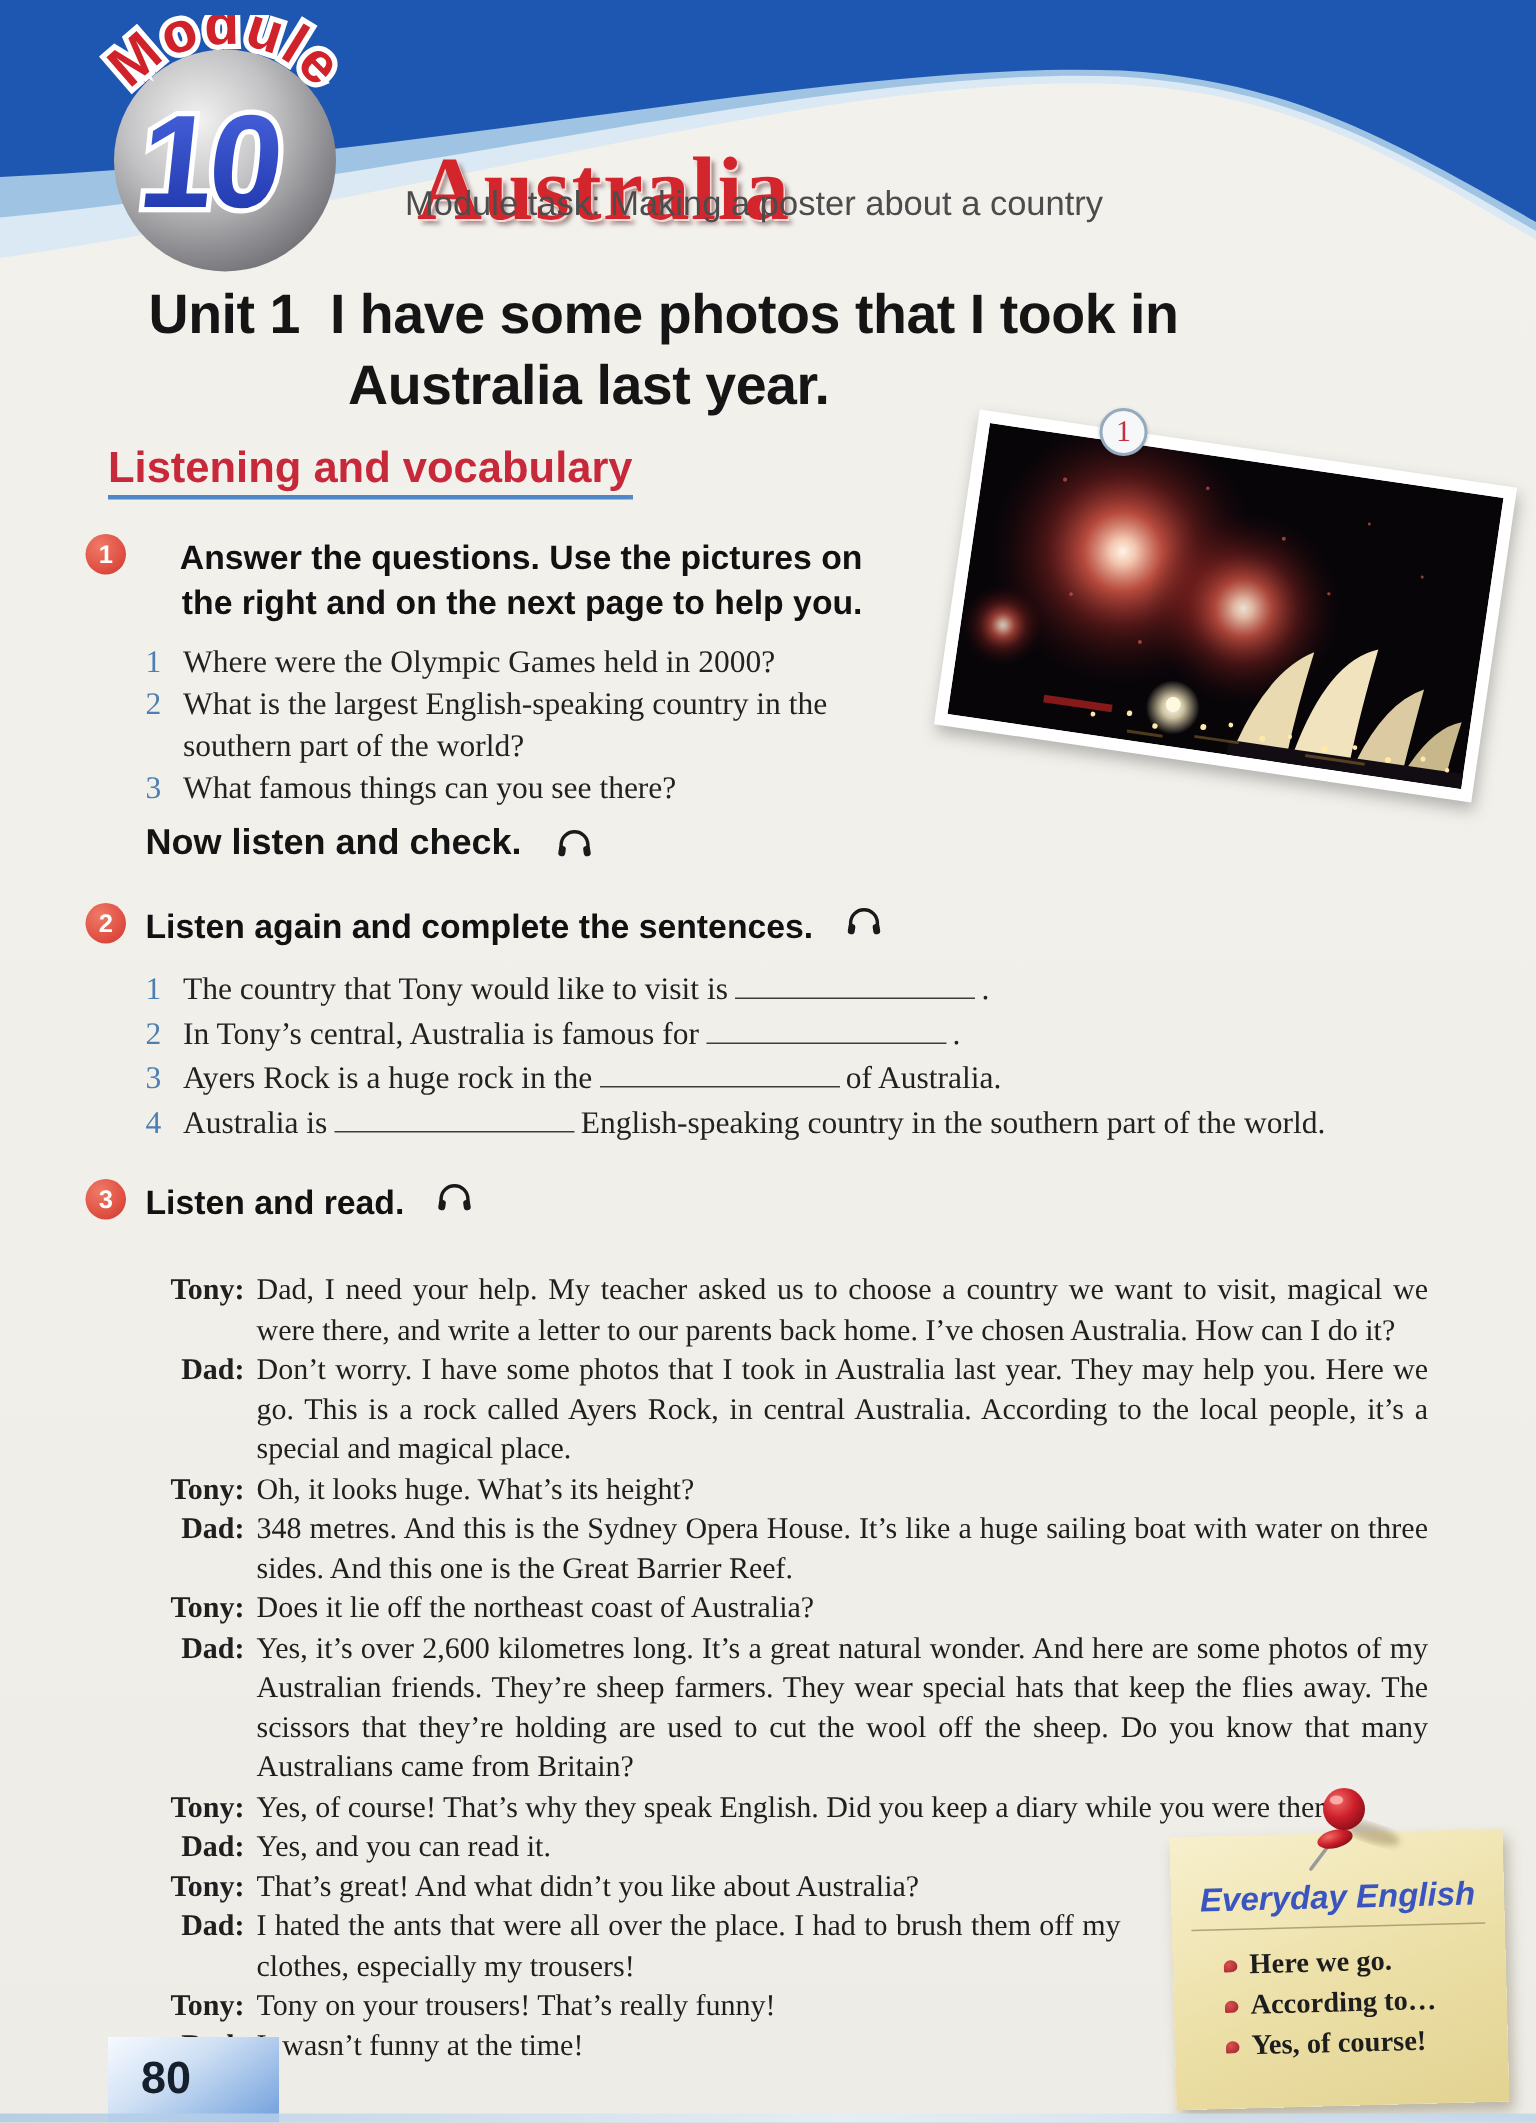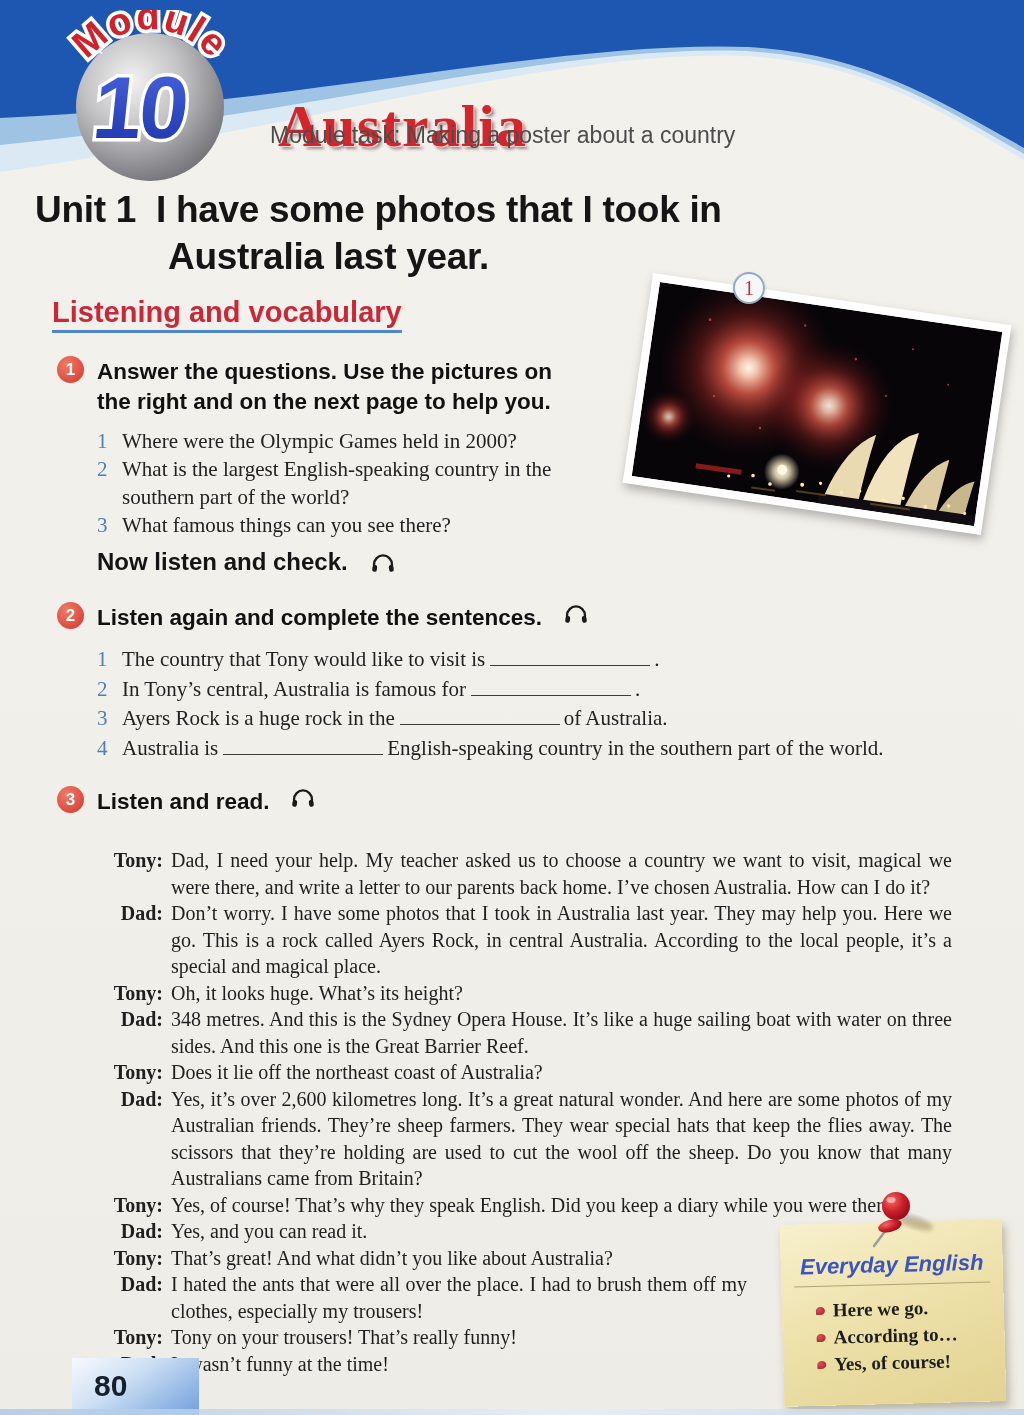--- a/index.html
+++ b/index.html
@@ -16,35 +16,35 @@
   .hdr-title {
     position:absolute; left:278px; top:64px;
     font-family:Liberation Serif, serif; font-weight:bold;
     font-size:60px; letter-spacing:1px; color:#d3262c;
     text-shadow:1px 1px 0 #ffd9d9, 3px 3px 3px rgba(80,40,40,.5);
     margin-top:28px;
   }
   .hdr-task { position:absolute; left:270px; top:122px; font-size:23px; color:#4c4c4c; }
   
   .content { position:relative; padding:186px 36px 0 0; }
-  .unit { margin-left:35px; font-weight:bold; font-size:37px; letter-spacing:-0.3px; line-height:47px; color:#151515; }
+  .unit { margin-left:99px; font-weight:bold; font-size:37px; letter-spacing:-0.3px; line-height:47px; color:#151515; }
   .unit .l2 { padding-left:133px; }
   .sec-title {
-    display:inline-block; margin:16px 0 0 52px; font-size:29px; font-weight:bold; color:#c8293a;
+    display:inline-block; margin:16px 0 0 72px; font-size:29px; font-weight:bold; color:#c8293a;
     padding-bottom:4px;
     background:linear-gradient(to right,#4f86c6 0 78%, rgba(79,134,198,.35) 100%) no-repeat left bottom;
     background-size:440px 3px;
   }
   .activity { position:relative; margin-left:57px; padding-left:40px; margin-top:24px; }
   .a-circle {
     position:absolute; left:0; top:-1px; width:27px; height:27px; border-radius:50%;
     background:radial-gradient(circle at 35% 30%, #ef7a66, #e05144 60%, #c9382f);
     color:#fff; font-weight:bold; font-size:17px; line-height:27px; text-align:center;
   }
-  .a-label { font-weight:bold; font-size:22.5px; line-height:30px; color:#111; vertical-align:top; }
+  .a-label { font-weight:bold; font-size:22.5px; line-height:30px; color:#111; vertical-align:top;text-align:right; }
   .a1-label { display:inline-block; width:478px; }
   .hp { display:inline-block; vertical-align:-3px; margin-left:16px; }
   .qlist { margin:10px 0 0 97px; width:470px; font-family:"Liberation Serif", serif; font-size:21px; line-height:28px; color:#222; }
   .q { position:relative; padding-left:25px; margin:0; }
   .qnum { position:absolute; left:0; top:0; color:#4d7fb0; }
   .follow { margin:9px 0 0 97px; font-weight:bold; font-size:24px; color:#141414; }
   .slist { margin:12px 0 0 97px; font-family:"Liberation Serif", serif; font-size:21px; line-height:29.5px; color:#222; }
   .s { position:relative; padding-left:25px; margin:0; }
   .blank { display:inline-block; width:160px; margin:0 4px 0 5px; border-bottom:1.6px solid #3c3c3c; height:0.85em; }
   
@@ -74,21 +74,21 @@
   }
   .note-title { margin-top:30px; text-align:center; font-style:italic; font-weight:bold; font-size:22px; color:#3b55c0; }
   .note-rule { width:88%; height:1px; background:#b2a273; margin:6px auto 10px auto; }
   .note-items { margin:0 0 0 34px; font-family:"Liberation Serif", serif; font-weight:bold; font-size:19px; line-height:27px; color:#1d1d1d; }
   .note-item { position:relative; padding-left:17px; }
   .dot { position:absolute; left:0; top:10px; width:9px; height:8px; border-radius:50% 50% 50% 10%;
          background:radial-gradient(circle at 35% 35%, #d9534f, #9c1f2a); }
   .pin { position:absolute; left:856px; top:1186px; z-index:6; }
   
   .tab {
-    position:absolute; left:72px; top:1358px; width:127px; height:57px;
+    position:absolute; left:72px; top:1358px; width:114px; height:57px;
     background:linear-gradient(145deg,#f7faff 0%,#cfe0f4 40%,#6f9fdc 100%);
     font-weight:bold; font-size:30px; color:#16202c; line-height:56px; padding-left:22px; box-sizing:border-box;
   }
   .bottom-strip { position:absolute; left:0; bottom:0; width:100%; height:6px;
     background:linear-gradient(to right,#a9c6e4,#e4eef8 55%,#bcd4ec); opacity:.8; }
 </style>
 </head>
 <body>
 
 <div class="page">

